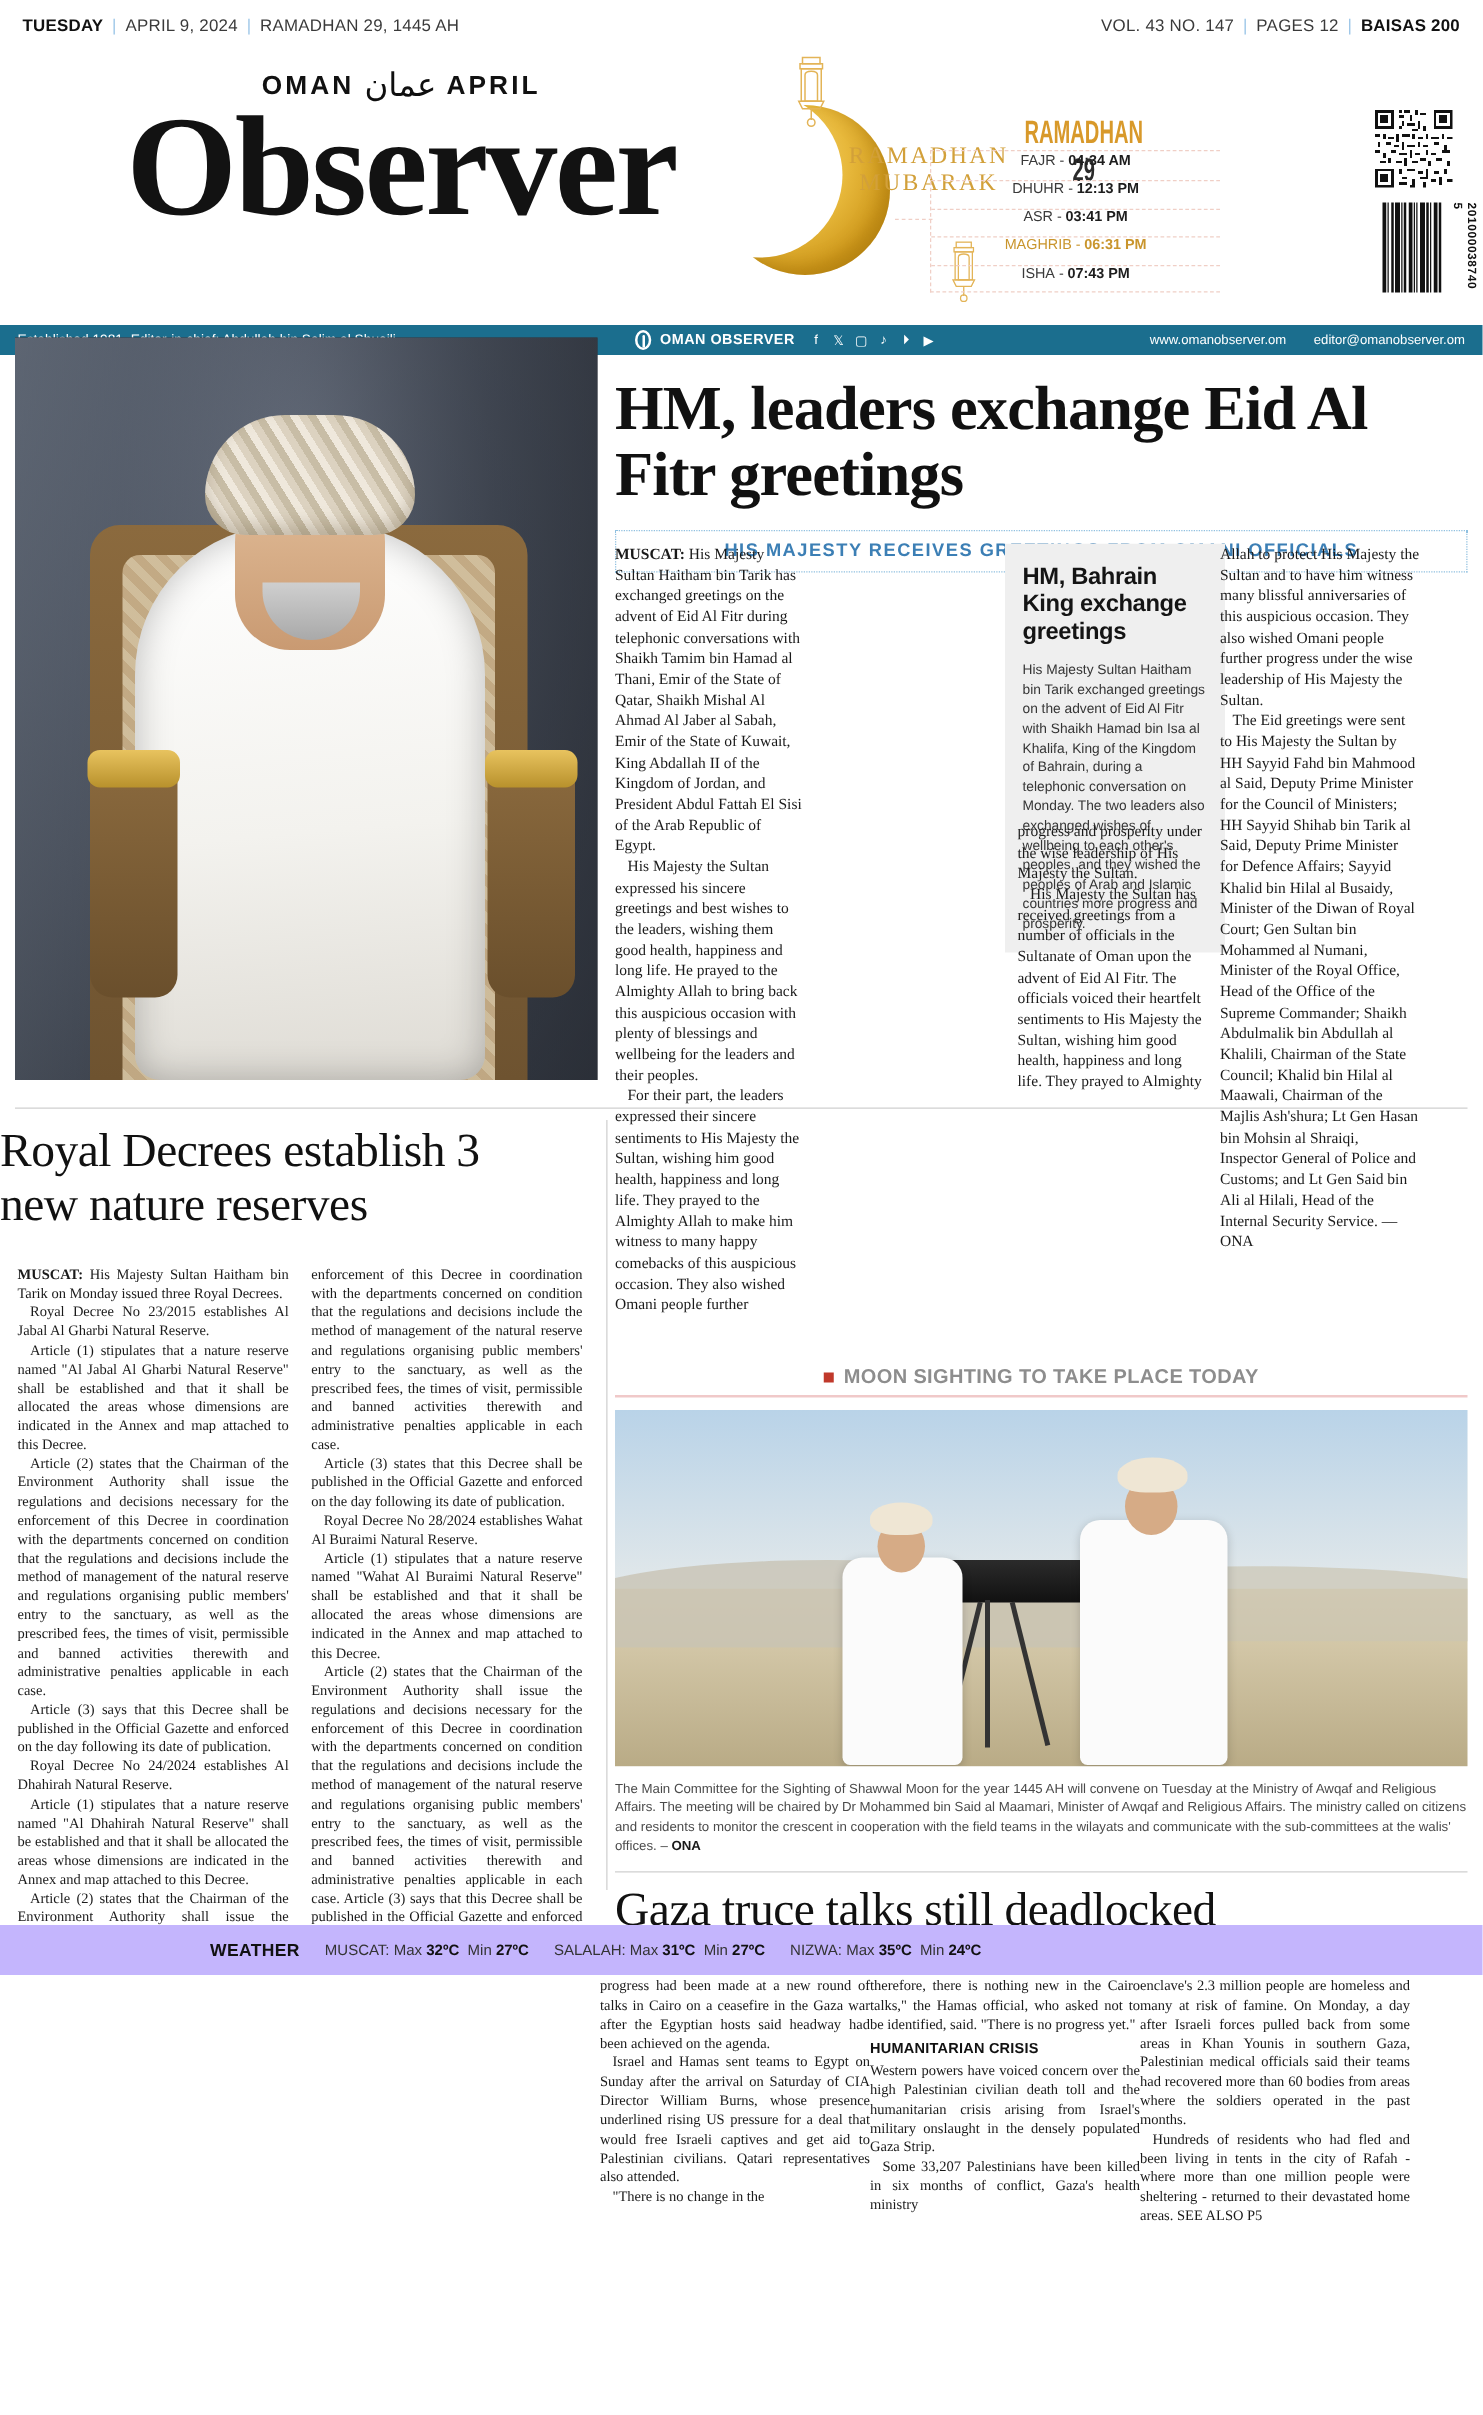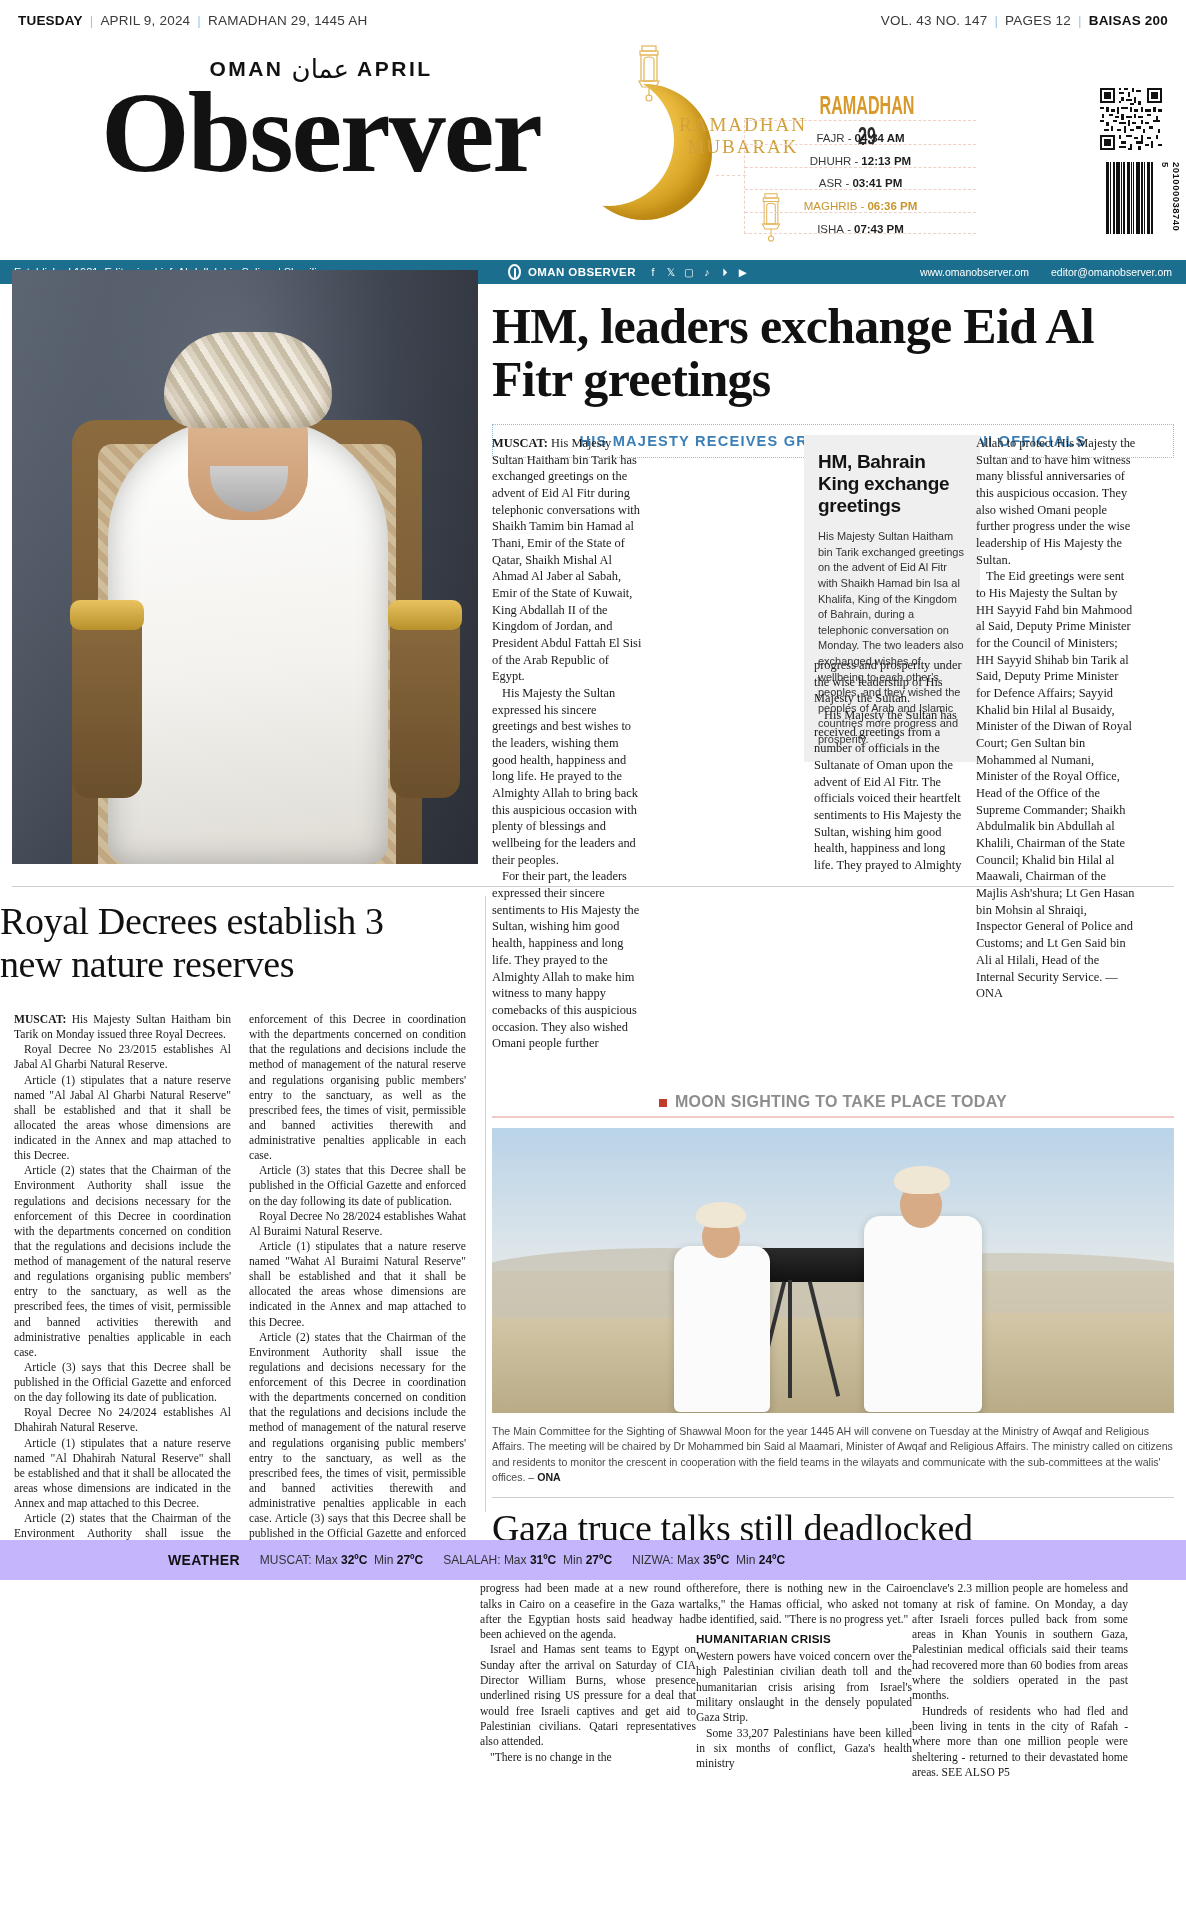--- a/index.html
+++ b/index.html
@@ -73,21 +73,21 @@
     transform: scaleX(.62); transform-origin: center;
   }
   .ram29 .num { color: #2b2b2b; }
 
   .prayer-box {
     position: absolute; left: 744px; top: 82px; width: 232px; height: 114px;
     border: 1px dashed #f0cfc6; border-right: none; background: transparent;
     padding: 2px 0;
   }
   .prayer-row {
-    height: 22.4px; display: flex; align-items: flex-end; justify-content: center;
+    height: 22.4px; display: flex; align-items: flex-start; justify-content: center;
     border-bottom: 1px dashed #f0cfc6;
     font-family: "Liberation Sans", sans-serif; font-size: 11.5px; color: #3a3a3a;
   }
   .prayer-row:last-child { border-bottom: none; }
   .prayer-row .v { font-weight: bold; color: #1d1d1d; margin-left: 3px; }
   .prayer-row.maghrib, .prayer-row.maghrib .v { color: #c9952c; }
   .prayer-tick {
     position: absolute; left: 716px; top: 137px; width: 30px;
     border-top: 1px dashed #f0cfc6;
   }
@@ -383,21 +383,21 @@
         <span class="v">12:13 PM</span>
       </div>
       <div class="prayer-row">
         <span>ASR</span>
           <span>&nbsp;-</span>
         <span class="v">03:41 PM</span>
       </div>
       <div class="prayer-row maghrib">
         <span>MAGHRIB</span>
           <span>&nbsp;-</span>
-        <span class="v">06:36 PM</span>
+        <span class="v">06:31 PM</span>
       </div>
       <div class="prayer-row">
         <span>ISHA</span>
           <span>&nbsp;-</span>
         <span class="v">07:43 PM</span>
       </div>
     </div>
 
     <div class="qr">
       <svg width="62" height="62" viewBox="0 0 29 29" shape-rendering="crispEdges">

